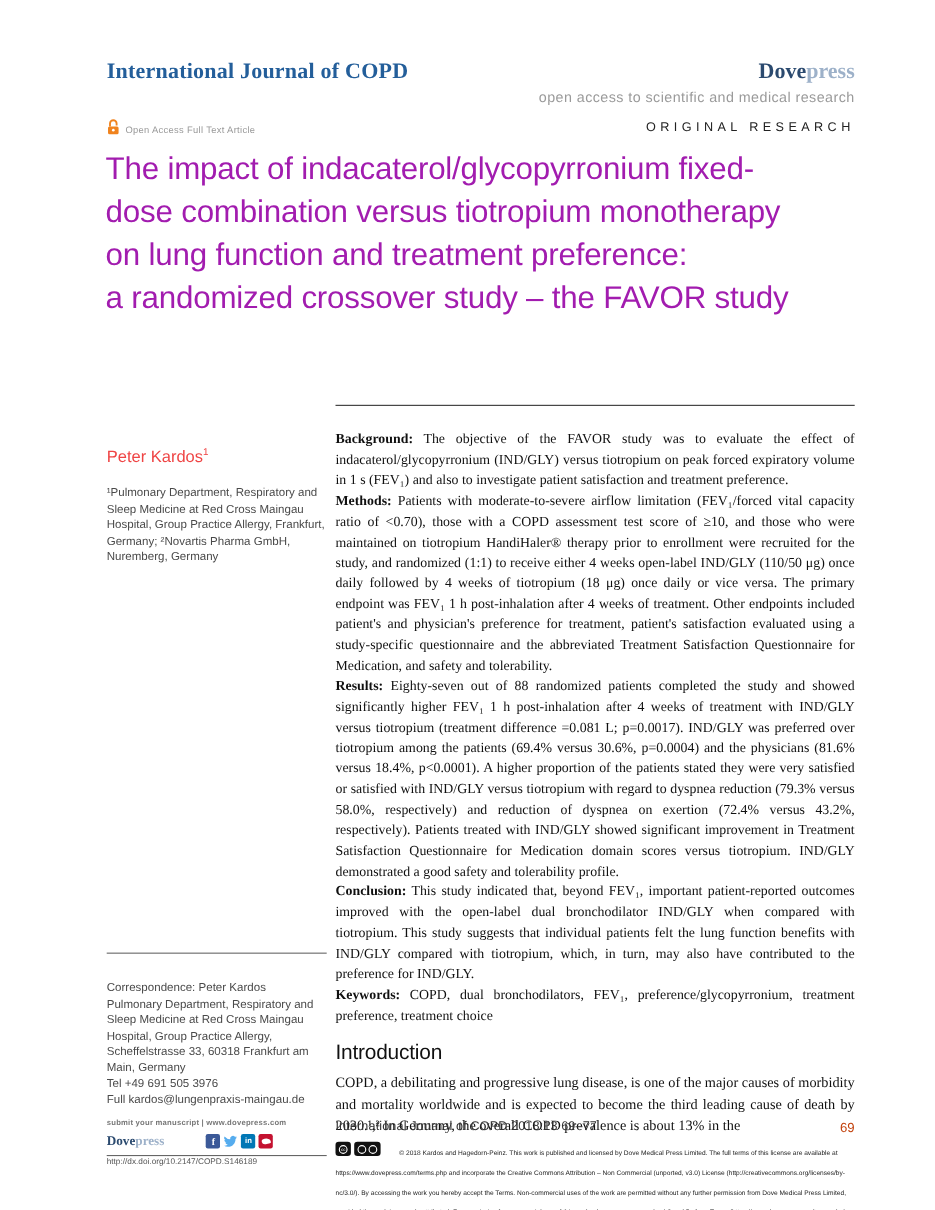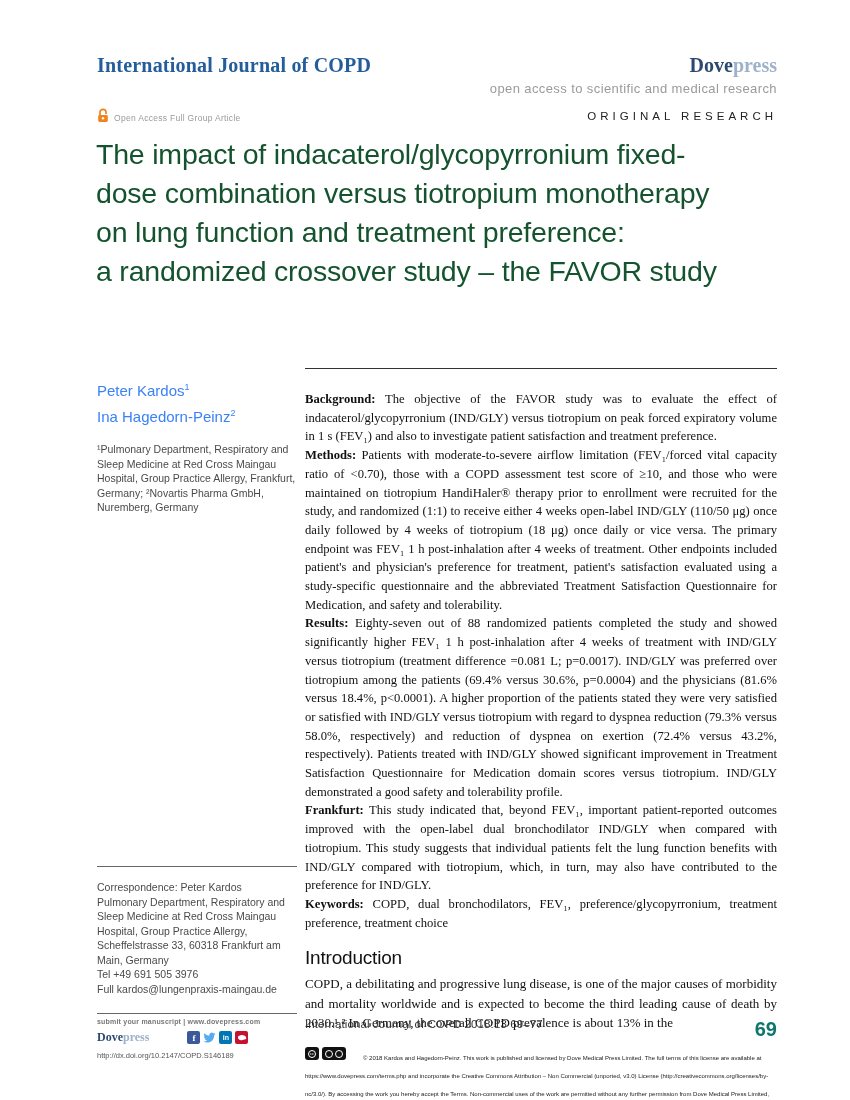--- a/index.html
+++ b/index.html
@@ -23,32 +23,32 @@
   .brand-tagline { margin-top:4px; font-size:13px; color:#9a9a9a; letter-spacing:0.4px; }
 
   
   .badge-row { position:absolute; top:108px; left:97px; width:680px; height:18px; }
   .oa-wrap { display:inline-flex; align-items:center; gap:5px; }
   .oa-label { font-size:8.5px; color:#999; letter-spacing:0.3px; }
   .article-type { position:absolute; right:0; top:2px; font-size:11.5px; color:#222; letter-spacing:4px; }
 
   
   .article-title { position:absolute; top:135px; left:96px; width:700px; font-weight:400; }
-  .article-title span { display:block; font-size:28.5px; line-height:39px; color:#14532d; letter-spacing:-0.2px; }
+  .article-title span { display:block; font-size:28.5px; line-height:39px; color:#a21caf; letter-spacing:-0.2px; }
 
   
   .left-col { position:absolute; top:376px; left:97px; width:200px; }
-  .author-line { font-size:15px; line-height:23px; color:#3b82f6; }
+  .author-line { font-size:15px; line-height:23px; color:#ef4444;margin-top:24px; }
   .author-line sup { font-size:9px; }
   .affiliations { margin-top:14px; font-size:10.5px; line-height:14.5px; color:#4a4a4a; }
 
   .correspondence {
-    position:absolute; top:866px; left:97px; width:200px; height:148px;
+    position:absolute; top:866px; left:97px; width:200px; height:185px;
     border-top:1px solid #666; border-bottom:1px solid #666;
-    padding-top:13px; font-size:10.5px; line-height:14.5px; color:#4a4a4a;
+    padding-top:24px; font-size:10.5px; line-height:14.5px; color:#4a4a4a;
   }
 
   .right-col {
     position:absolute; top:368px; left:305px; width:472px;
     border-top:1.4px solid #333; padding-top:21px;
   }
   .abstract p {
     font-family:"Liberation Serif", "DejaVu Serif", serif;
     font-size:12.6px; line-height:18.7px; text-align:justify; color:#101010;
   }
@@ -76,21 +76,21 @@
   .icon-fb { background:#3b5998; color:#fff; font:bold 9px "Liberation Serif", serif; }
   .icon-tw { background:#fff; }
   .icon-in { background:#0077b5; color:#fff; font:bold 7px "Liberation Sans", sans-serif; }
   .icon-dv { background:#c41230; position:relative; }
   .icon-dv i { display:block; width:8px; height:5px; background:#fff; border-radius:60% 100% 20% 80%; transform:rotate(-12deg); }
   .doi-line { margin-top:6px; font-size:7.5px; font-weight:normal; color:#555; }
 
   .footer-main { position:absolute; left:305px; top:1018px; width:472px; }
   .citation-row { display:flex; align-items:flex-start; }
   .citation { font-size:11.5px; color:#333; letter-spacing:0.1px; }
-  .page-number { margin-left:auto; font-size:20px; font-weight:bold; color:#0f766e; }
+  .page-number { margin-left:auto; font-size:12px; font-weight:normal; color:#c2410c; }
   .license-block { margin-top:5px; }
   .cc-badges { float:left; width:58px; display:flex; gap:3px; padding-top:1px; }
   .cc-badge { background:#111; border-radius:3px; height:13px; display:flex; align-items:center; justify-content:center; gap:2px; padding:0 3px; }
   .cc-circle { width:8px; height:8px; border:1px solid #fff; border-radius:50%; color:#fff; font-size:4px; line-height:6px; text-align:center; }
   .license-text { font-size:6px; line-height:7.6px; color:#222; text-align:justify; }
 </style>
 </head>
 <body>
 
 <div class="page">
@@ -105,51 +105,50 @@
 
   <div class="badge-row">
     <span class="oa-wrap">
       <span>
         <svg width="12" height="15" viewBox="0 0 12 15">
           <path d="M3 7 V4.3 a3 3 0 0 1 6 0 V6" stroke="#f0831e" stroke-width="1.7" fill="none"></path>
           <rect x="1.2" y="7" width="9.6" height="7" rx="1.4" fill="#f0831e"></rect>
           <circle cx="6" cy="10.3" r="1.2" fill="#ffffff"></circle>
         </svg>
       </span>
-      <span class="oa-label">Open Access Full Group Article</span>
+      <span class="oa-label">Open Access Full Text Article</span>
     </span>
     <span class="article-type">ORIGINAL RESEARCH</span>
   </div>
 
   <h1 class="article-title">
     <span>The impact of indacaterol/glycopyrronium fixed-</span>
     <span>dose combination versus tiotropium monotherapy</span>
     <span>on lung function and treatment preference:</span>
     <span>a randomized crossover study – the FAVOR study</span>
   </h1>
 
   <aside class="left-col">
     <div class="author-line"><span>Peter Kardos</span><sup>1</sup></div>
-    <div class="author-line"><span>Ina Hagedorn-Peinz</span><sup>2</sup></div>
     <div class="affiliations">¹Pulmonary Department, Respiratory and Sleep Medicine at Red Cross Maingau Hospital, Group Practice Allergy, Frankfurt, Germany; ²Novartis Pharma GmbH, Nuremberg, Germany</div>
   </aside>
 
   <div class="correspondence">
     <div>Correspondence: Peter Kardos</div>
     <div>Pulmonary Department, Respiratory and Sleep Medicine at Red Cross Maingau Hospital, Group Practice Allergy, Scheffelstrasse 33, 60318 Frankfurt am Main, Germany</div>
     <div>Tel +49 691 505 3976</div>
     <div>Full kardos@lungenpraxis-maingau.de</div>
   </div>
 
   <main class="right-col">
     <div class="abstract">
       <p><b>Background:</b> <span>The objective of the FAVOR study was to evaluate the effect of indacaterol/glycopyrronium (IND/GLY) versus tiotropium on peak forced expiratory volume in 1 s (FEV₁) and also to investigate patient satisfaction and treatment preference.</span></p>
       <p><b>Methods:</b> <span>Patients with moderate-to-severe airflow limitation (FEV₁/forced vital capacity ratio of &lt;0.70), those with a COPD assessment test score of ≥10, and those who were maintained on tiotropium HandiHaler® therapy prior to enrollment were recruited for the study, and randomized (1:1) to receive either 4 weeks open-label IND/GLY (110/50 μg) once daily followed by 4 weeks of tiotropium (18 μg) once daily or vice versa. The primary endpoint was FEV₁ 1 h post-inhalation after 4 weeks of treatment. Other endpoints included patient's and physician's preference for treatment, patient's satisfaction evaluated using a study-specific questionnaire and the abbreviated Treatment Satisfaction Questionnaire for Medication, and safety and tolerability.</span></p>
       <p><b>Results:</b> <span>Eighty-seven out of 88 randomized patients completed the study and showed significantly higher FEV₁ 1 h post-inhalation after 4 weeks of treatment with IND/GLY versus tiotropium (treatment difference =0.081 L; p=0.0017). IND/GLY was preferred over tiotropium among the patients (69.4% versus 30.6%, p=0.0004) and the physicians (81.6% versus 18.4%, p&lt;0.0001). A higher proportion of the patients stated they were very satisfied or satisfied with IND/GLY versus tiotropium with regard to dyspnea reduction (79.3% versus 58.0%, respectively) and reduction of dyspnea on exertion (72.4% versus 43.2%, respectively). Patients treated with IND/GLY showed significant improvement in Treatment Satisfaction Questionnaire for Medication domain scores versus tiotropium. IND/GLY demonstrated a good safety and tolerability profile.</span></p>
-      <p><b>Frankfurt:</b> <span>This study indicated that, beyond FEV₁, important patient-reported outcomes improved with the open-label dual bronchodilator IND/GLY when compared with tiotropium. This study suggests that individual patients felt the lung function benefits with IND/GLY compared with tiotropium, which, in turn, may also have contributed to the preference for IND/GLY.</span></p>
+      <p><b>Conclusion:</b> <span>This study indicated that, beyond FEV₁, important patient-reported outcomes improved with the open-label dual bronchodilator IND/GLY when compared with tiotropium. This study suggests that individual patients felt the lung function benefits with IND/GLY compared with tiotropium, which, in turn, may also have contributed to the preference for IND/GLY.</span></p>
       <p><b>Keywords:</b> <span>COPD, dual bronchodilators, FEV₁, preference/glycopyrronium, treatment preference, treatment choice</span></p>
     </div>
     <h2 class="intro-heading">Introduction</h2>
     <p class="intro-text">COPD, a debilitating and progressive lung disease, is one of the major causes of morbidity and mortality worldwide and is expected to become the third leading cause of death by 2030.¹,² In Germany, the overall COPD prevalence is about 13% in the</p>
   </main>
 
   <div class="footer-left">
     <div class="submit-line">submit your manuscript | www.dovepress.com</div>
     <div class="footer-brand-row">
       <span class="footer-brand"><span class="brand-dove">Dove</span><span class="brand-press">press</span></span>

